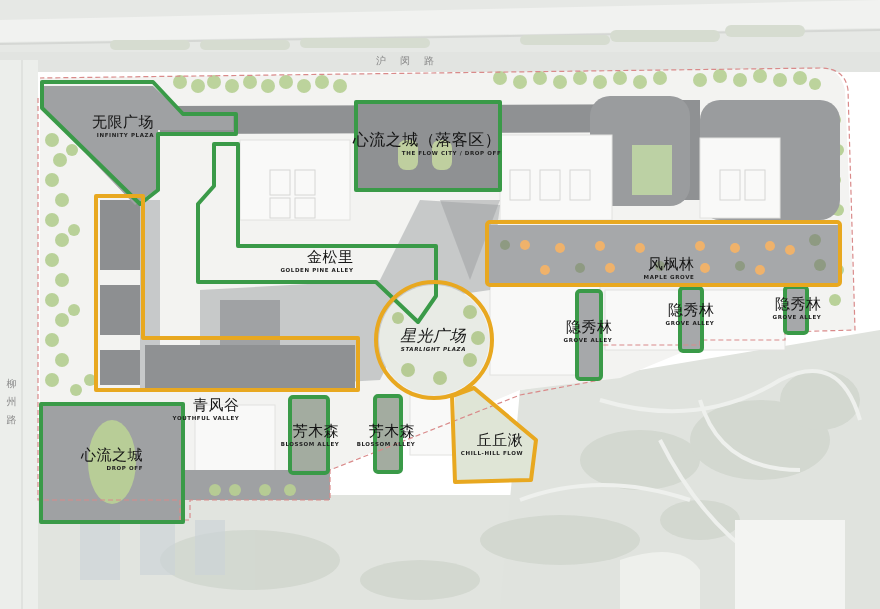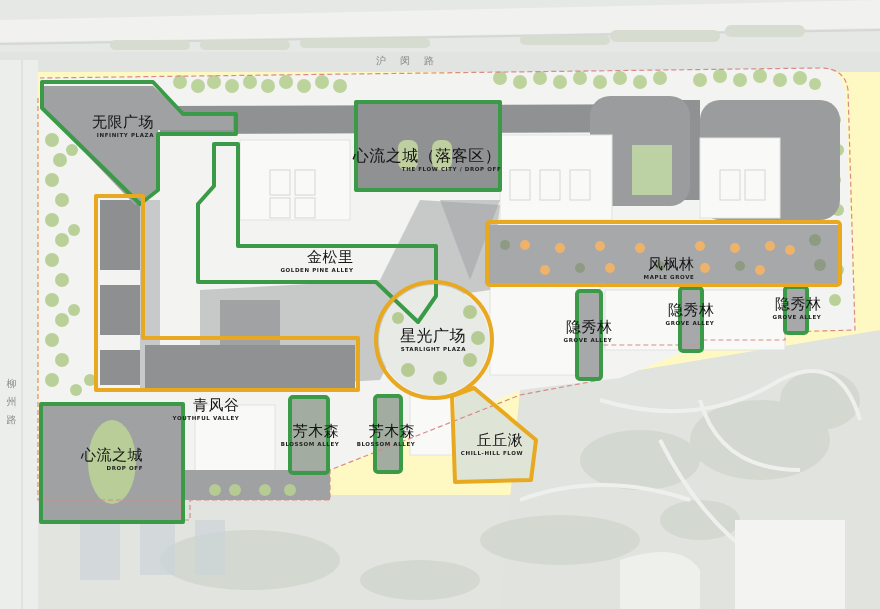--- a/index.html
+++ b/index.html
@@ -3,21 +3,21 @@
   <meta charset="utf-8">
   <style>
     html, body { margin: 0; padding: 0; }
     body {
       width: 880px; height: 609px; overflow: hidden;
       font-family: "DejaVu Sans", "Liberation Sans", sans-serif;
       background: #e9ebe8;
     }
     .map {
       position: relative; width: 880px; height: 609px; overflow: hidden;
-      background: #fef9c3;
+      background: #ffffff;
     }
     .layer { position: absolute; left: 0; top: 0; width: 880px; height: 609px; }
     .label {
       position: absolute; text-align: right; color: #141414;
       transform: translate(-50%, -50%); white-space: nowrap; line-height: 1;
       pointer-events: auto;
     }
     .label .zh { display: block; font-size: 15px; font-weight: 500; letter-spacing: 0.5px; }
     .label .en {
       display: block; font-size: 5.5px; letter-spacing: 0.6px; margin-top: 3px;
@@ -268,33 +268,33 @@
     </g>
   </svg>
 
   <div class="road-label" style="left:376px; top:54px;">沪闵路</div>
   <div class="road-label vertical" style="left:4px; top:370px;">柳州路</div>
 
   <div class="label" style="left:123px; top:127px;">
     <span class="zh">无限广场</span>
     <span class="en">INFINITY PLAZA</span>
   </div>
-  <div class="label big" style="left:427px; top:144px;margin-top:16px;">
+  <div class="label big" style="left:427px; top:144px;">
     <span class="zh">心流之城（落客区）</span>
     <span class="en">THE FLOW CITY / DROP OFF</span>
   </div>
   <div class="label" style="left:317px; top:262px;">
     <span class="zh">金松里</span>
     <span class="en">GOLDEN PINE ALLEY</span>
   </div>
   <div class="label" style="left:669px; top:269px;">
     <span class="zh">风枫林</span>
     <span class="en">MAPLE GROVE</span>
   </div>
-  <div class="label big" style="left:433px; top:340px;">
+  <div class="label big" style="left:433px; top:340px;font-style:italic;">
     <span class="zh">星光广场</span>
     <span class="en">STARLIGHT PLAZA</span>
   </div>
   <div class="label" style="left:206px; top:364px;margin-top:46px;">
     <span class="zh">青风谷</span>
     <span class="en">YOUTHFUL VALLEY</span>
   </div>
   <div class="label" style="left:588px; top:332px;">
     <span class="zh">隐秀林</span>
     <span class="en">GROVE ALLEY</span>

